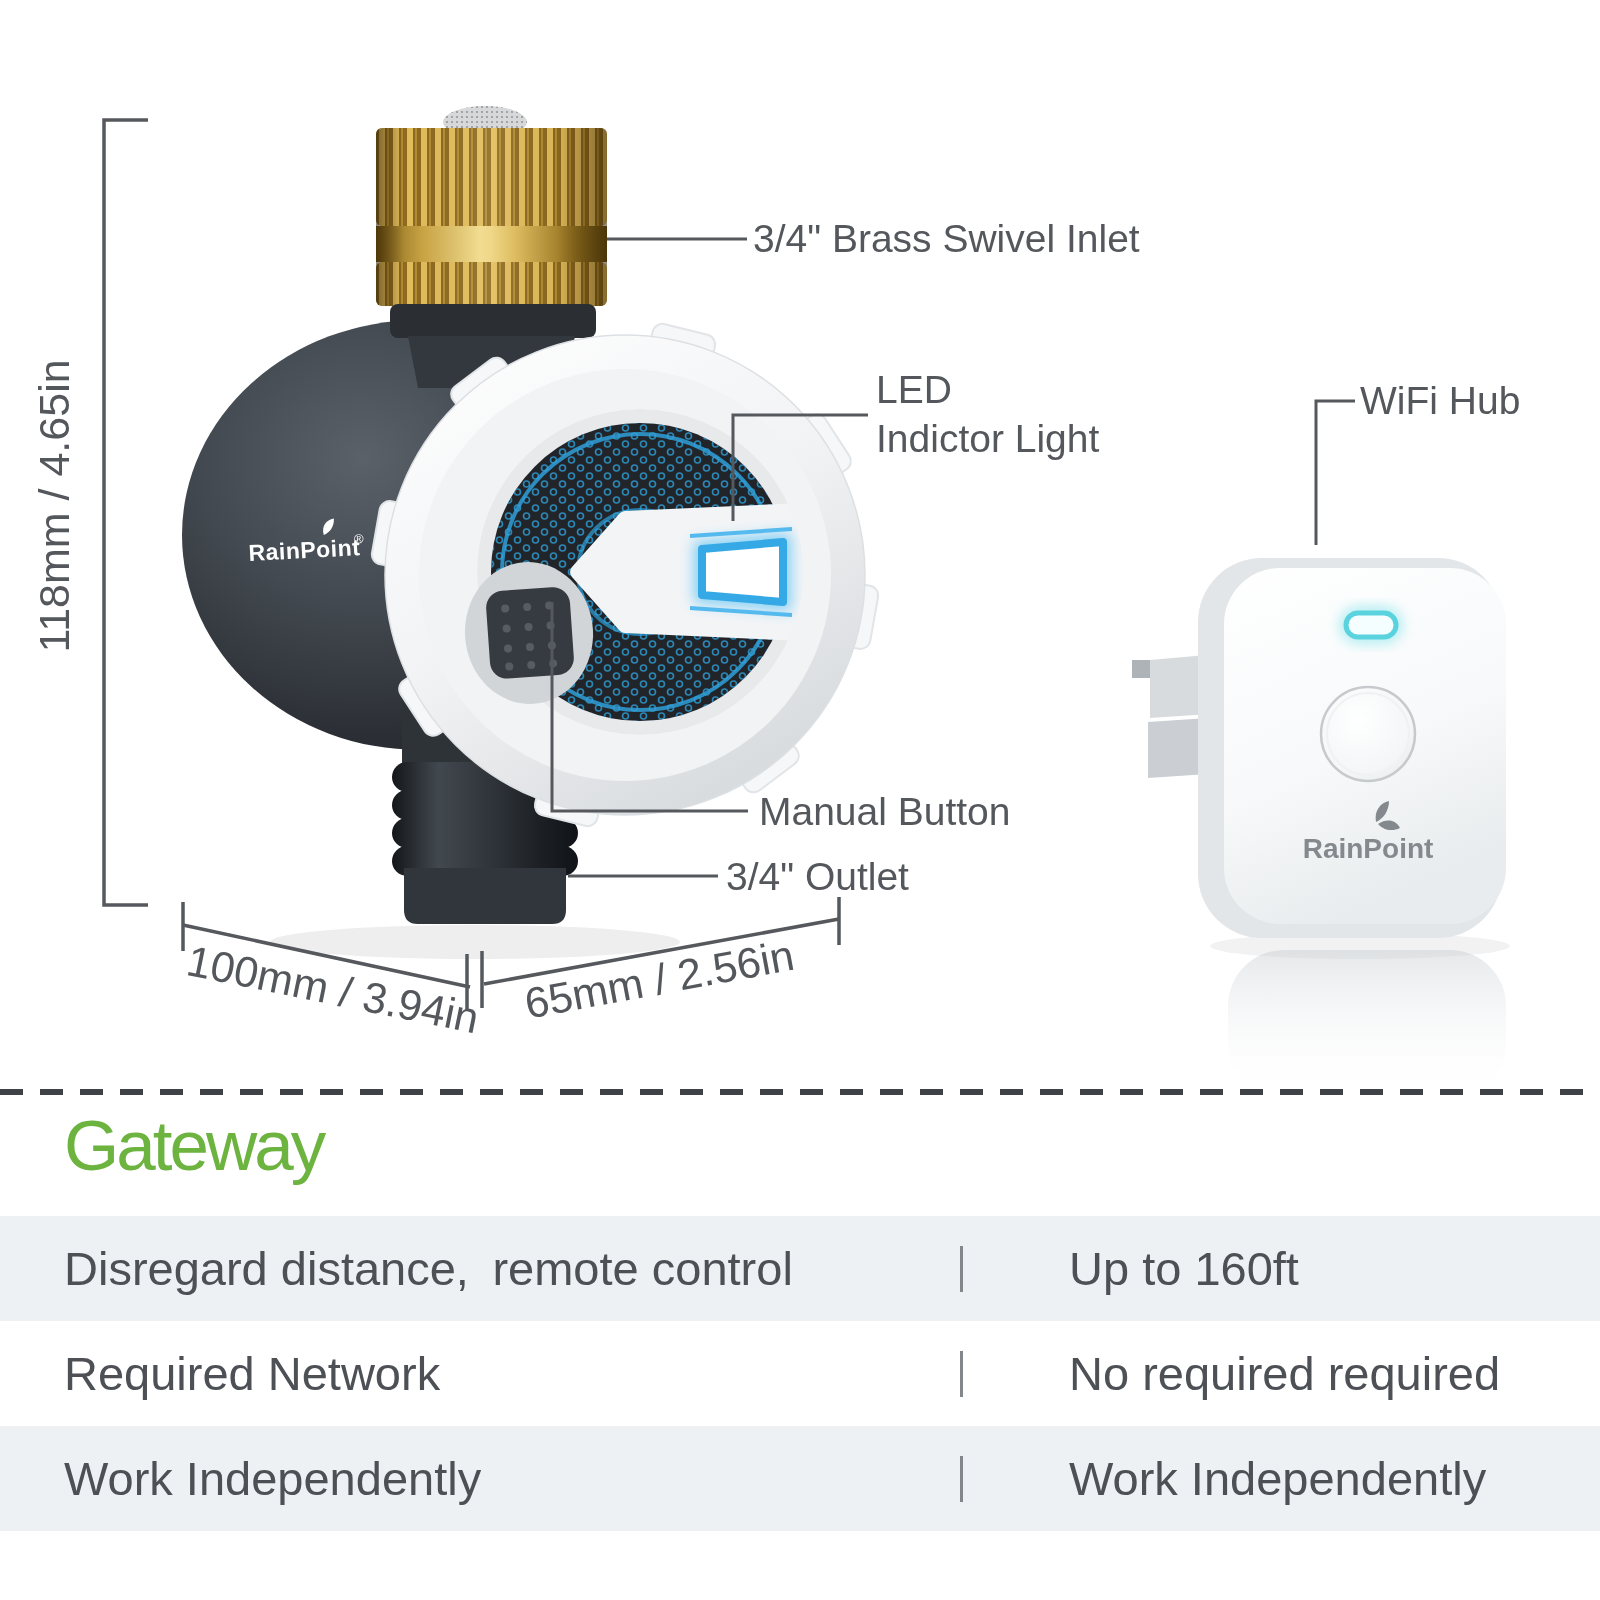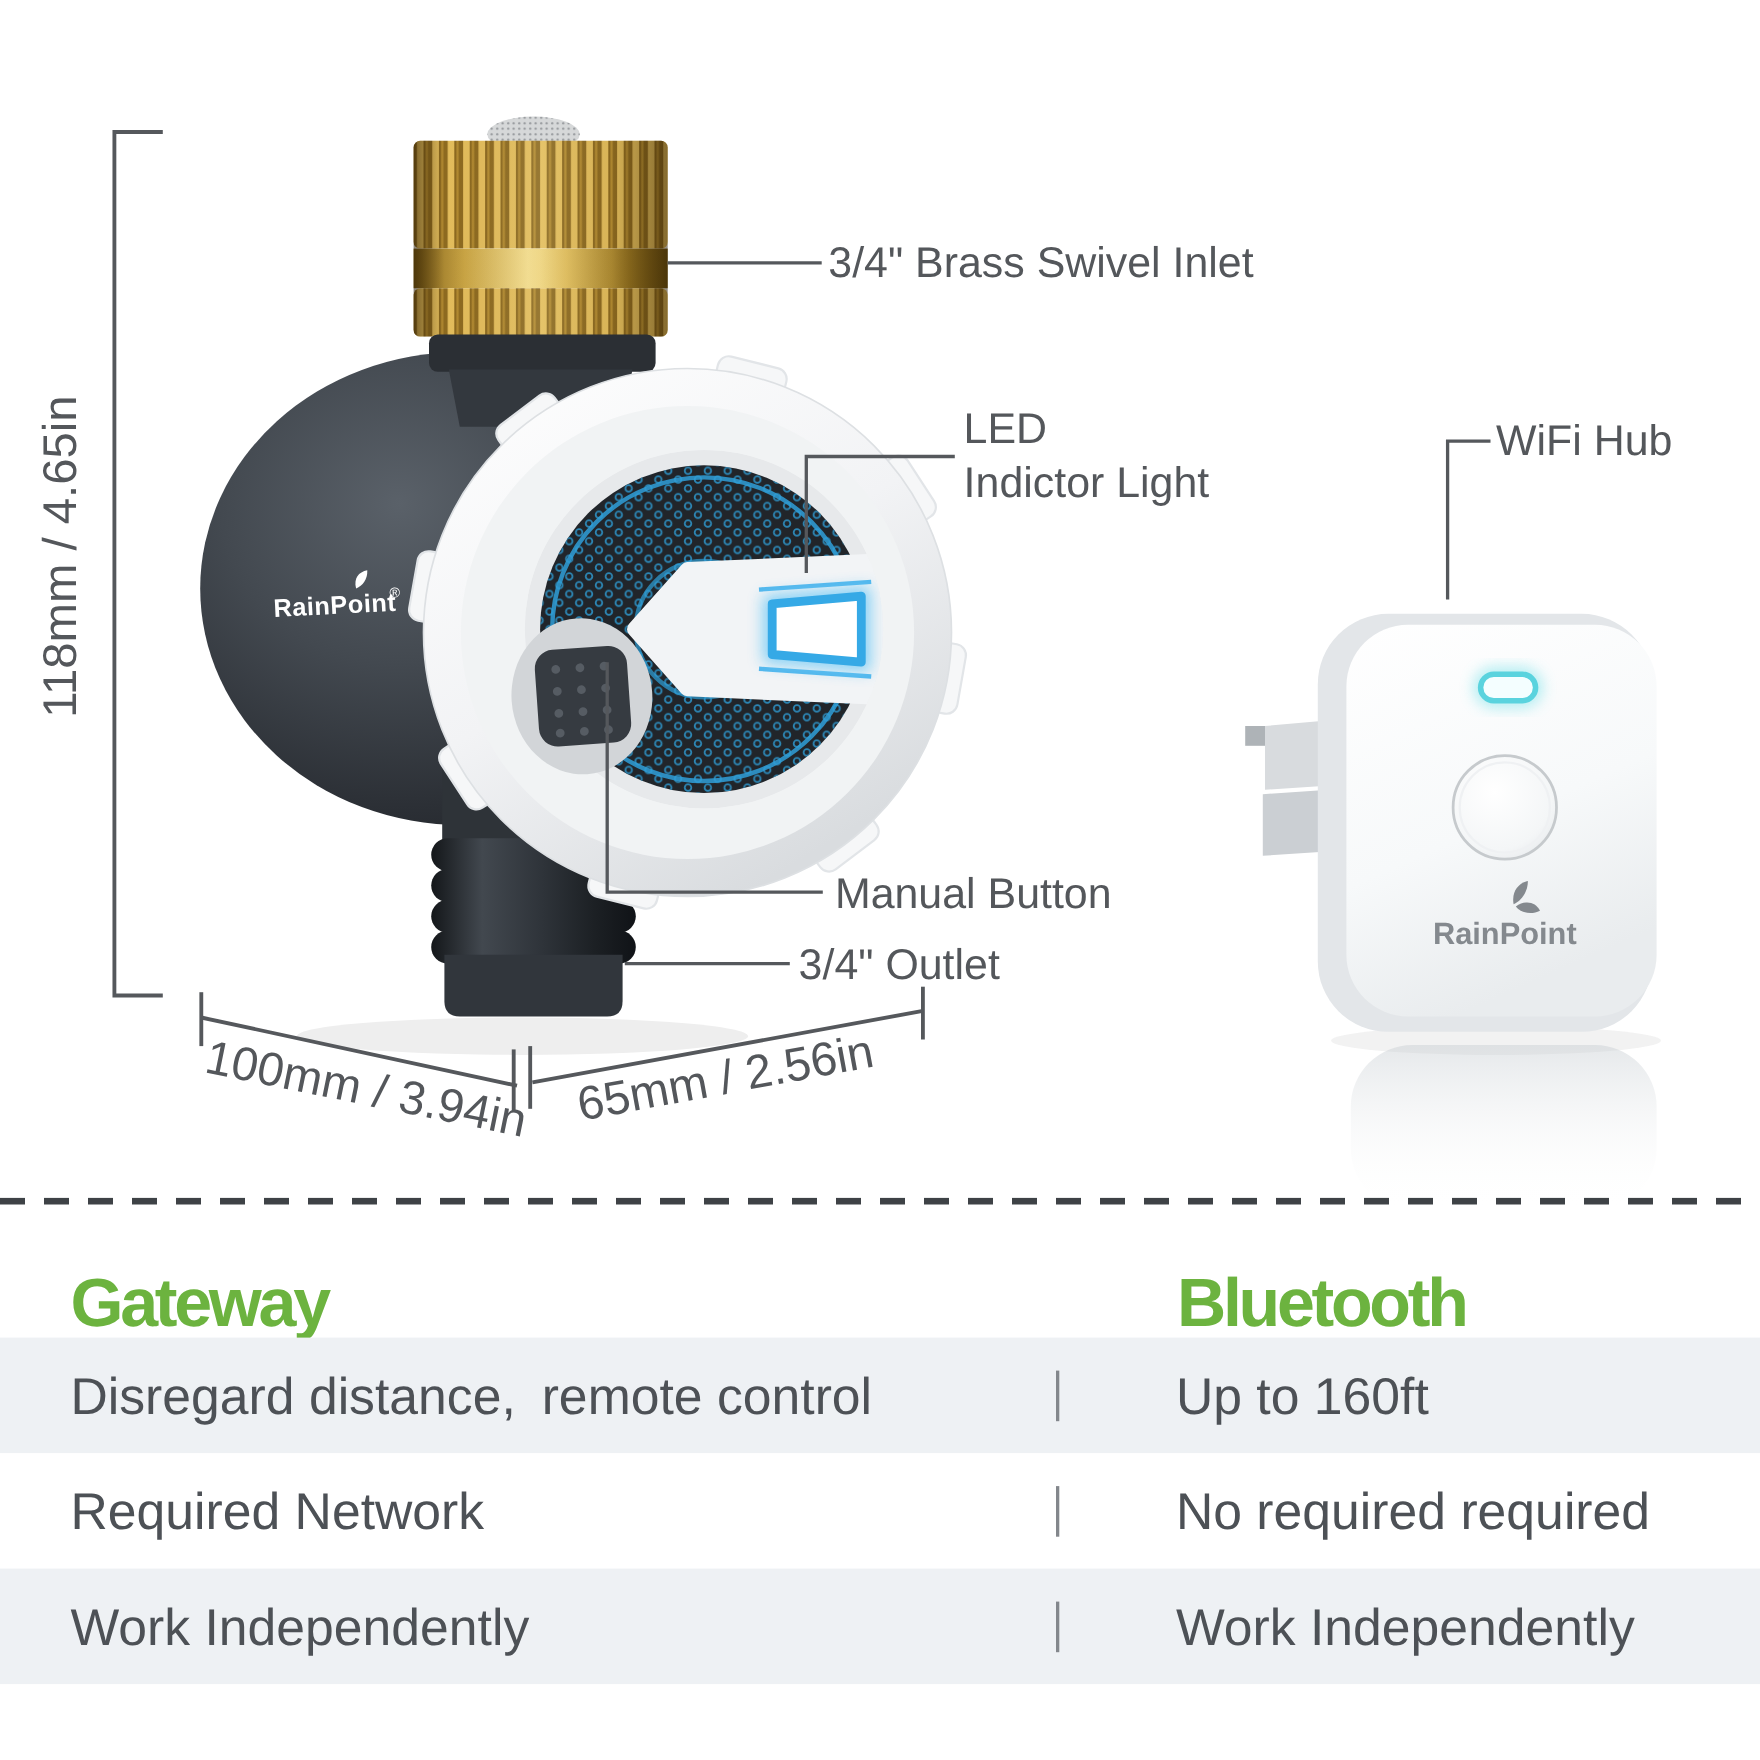--- a/index.html
+++ b/index.html
@@ -10,22 +10,22 @@
   svg{position:absolute;left:0;top:0;}
   svg text{font-family:"Liberation Sans",sans-serif;}
   .label-txt{fill:#54575b;font-size:39px;}
   .dim-txt{fill:#54575b;font-size:43px;}
 
   .dash-divider{
     position:absolute;top:1089px;left:0;width:1600px;height:6px;
     background:repeating-linear-gradient(90deg,#3e4246 0 23px,transparent 23px 40px);
   }
   .heading{
-    position:absolute;top:1110px;font-size:62px;font-weight:bold;
-    letter-spacing:-3px;color:#6cb33f;line-height:1;margin-top:44px;
+    position:absolute;top:1110px;font-size:71px;font-weight:normal;
+    letter-spacing:-3px;color:#6cb33f;line-height:1;
   }
   .heading-left{left:64px;}
   .heading-right{left:1070px;}
 
   .rows{position:absolute;top:1216px;left:0;width:1600px;}
   .row{height:105px;display:flex;align-items:center;font-size:47px;color:#4d5156;}
   .row.alt{background:#eef1f4;}
   .cell-left{flex:0 0 960px;padding-left:64px;box-sizing:border-box;white-space:pre;}
   .vbar{width:3px;height:46px;background:#83878c;flex:0 0 3px;}
   .cell-right{padding-left:106px;white-space:pre;}
@@ -247,21 +247,20 @@
     <g>
       <text class="dim-txt" transform="translate(69,506) rotate(-90)" text-anchor="middle">118mm / 4.65in</text>
       <text class="dim-txt" transform="translate(330,1004) rotate(11.5)" text-anchor="middle">100mm / 3.94in</text>
       <text class="dim-txt" transform="translate(662,994) rotate(-10.5)" text-anchor="middle">65mm / 2.56in</text>
     </g>
   </svg>
 
   <div class="dash-divider"></div>
 
   <div class="heading heading-left">Gateway</div>
-  <div class="heading heading-right">Bluetooth</div>
 
   <div class="rows">
     <div class="row alt">
       <div class="cell-left">Disregard distance, remote control</div>
       <div class="vbar"></div>
       <div class="cell-right">Up to 160ft</div>
     </div>
     <div class="row">
       <div class="cell-left">Required Network</div>
       <div class="vbar"></div>

